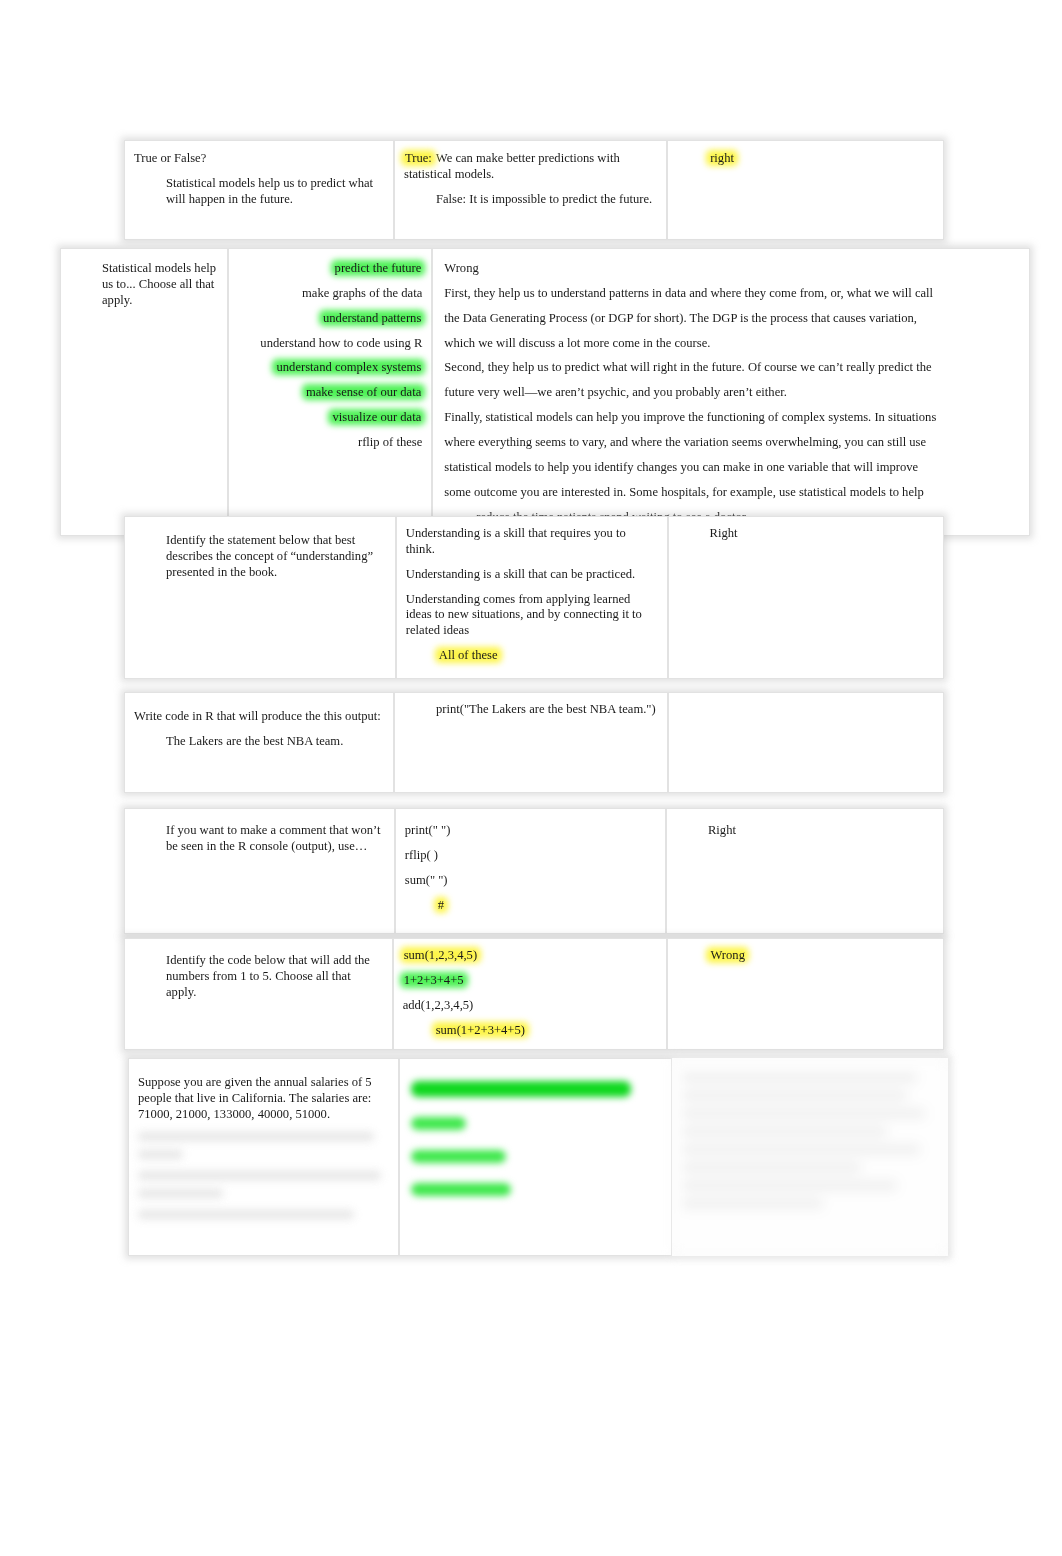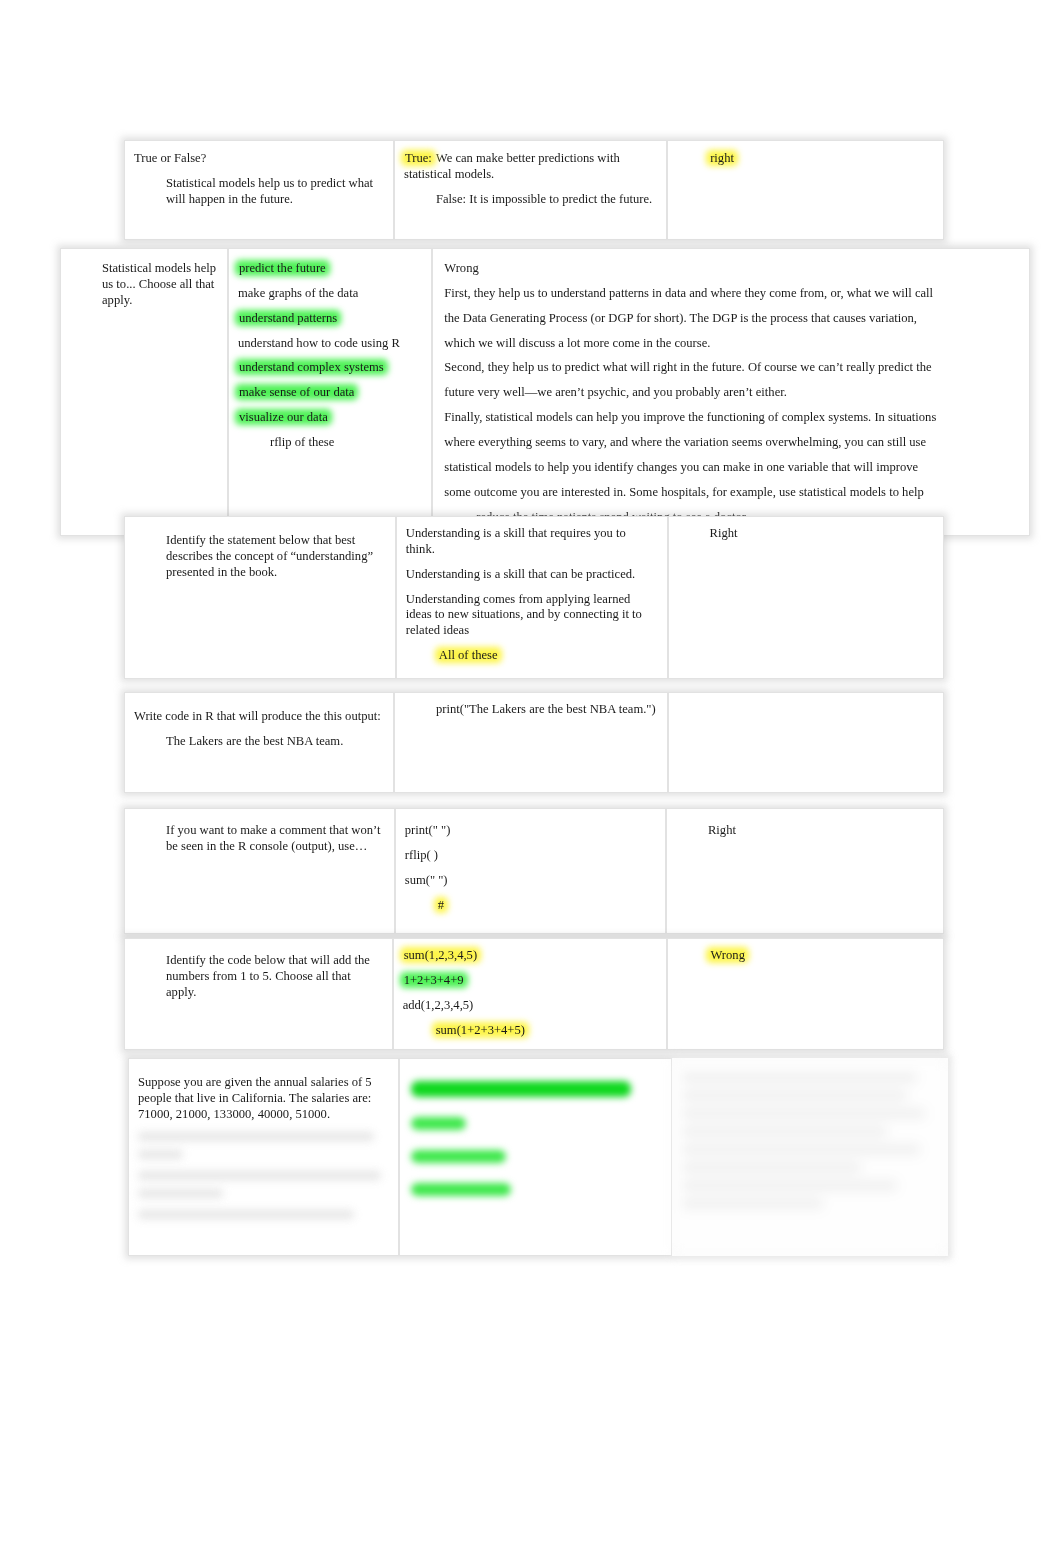--- a/index.html
+++ b/index.html
@@ -117,21 +117,21 @@
     </tr>
   </tbody>
     </table>
 
   <table class="tbl" style="left:60px; top:248px; width:970px;">
     <tbody>
         <tr>
       <td class="cell" style="width:152px; height:226px; padding-top:12px;">
         <p>Statistical models help us to... Choose all that apply.</p>
       </td>
-      <td class="cell" style="width:192px; padding-top:12px;">
+      <td class="cell" style="width:192px; padding-top:12px;text-align:right;">
         <p class="opt"><span class="hl-g">predict the future</span></p>
         <p class="opt"><span>make graphs of the data</span></p>
         <p class="opt"><span class="hl-g">understand patterns</span></p>
         <p class="opt"><span>understand how to code using R</span></p>
         <p class="opt"><span class="hl-g">understand complex systems</span></p>
         <p class="opt"><span class="hl-g">make sense of our data</span></p>
         <p class="opt"><span class="hl-g">visualize our data</span></p>
         <p class="opt"><span>rflip of these</span></p>
       </td>
       <td class="cell explines" style="width:606px; padding-top:12px; padding-left:11px;">
@@ -207,21 +207,21 @@
     </table>
 
   <table class="tbl" style="left:124px; top:938px; width:820px;">
     <tbody>
         <tr>
       <td class="cell" style="width:262px; height:86px; padding-top:14px;">
         <p>Identify the code below that will add the numbers from 1 to 5. Choose all that apply.</p>
       </td>
       <td class="cell" style="width:265px; padding-top:9px;margin-left:48px;">
         <p class="optnarrow"><span class="hl-y">sum(1,2,3,4,5)</span></p>
-        <p class="optnarrow"><span class="hl-g">1+2+3+4+9</span></p>
+        <p class="optnarrow"><span class="hl-g">1+2+3+4+5</span></p>
         <p class="optnarrow"><span>add(1,2,3,4,5)</span></p>
         <p class="optnarrow"><span class="hl-y">sum(1+2+3+4+5)</span></p>
       </td>
       <td class="cell" style="width:271px; padding-top:9px;">
         <p><span class="hl-y">Wrong</span></p>
       </td>
     </tr>
   </tbody>
     </table>
 

